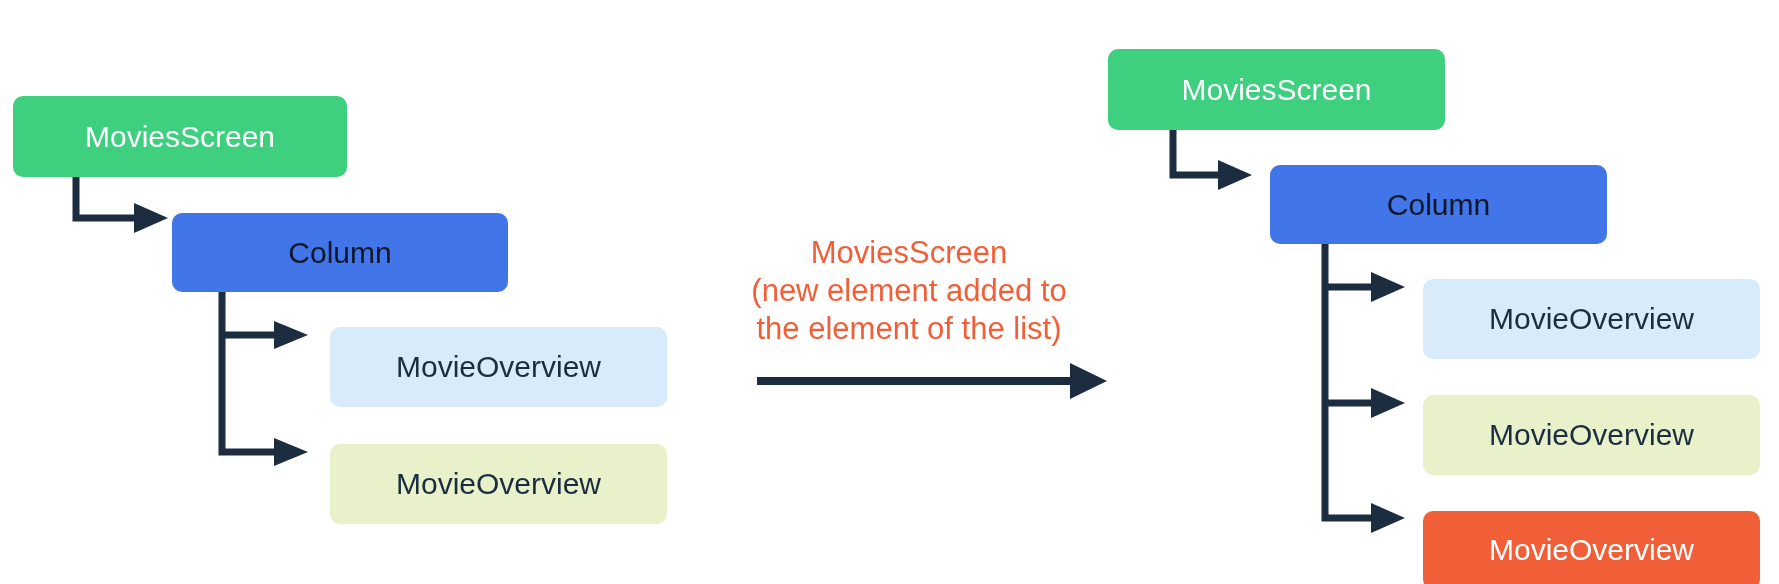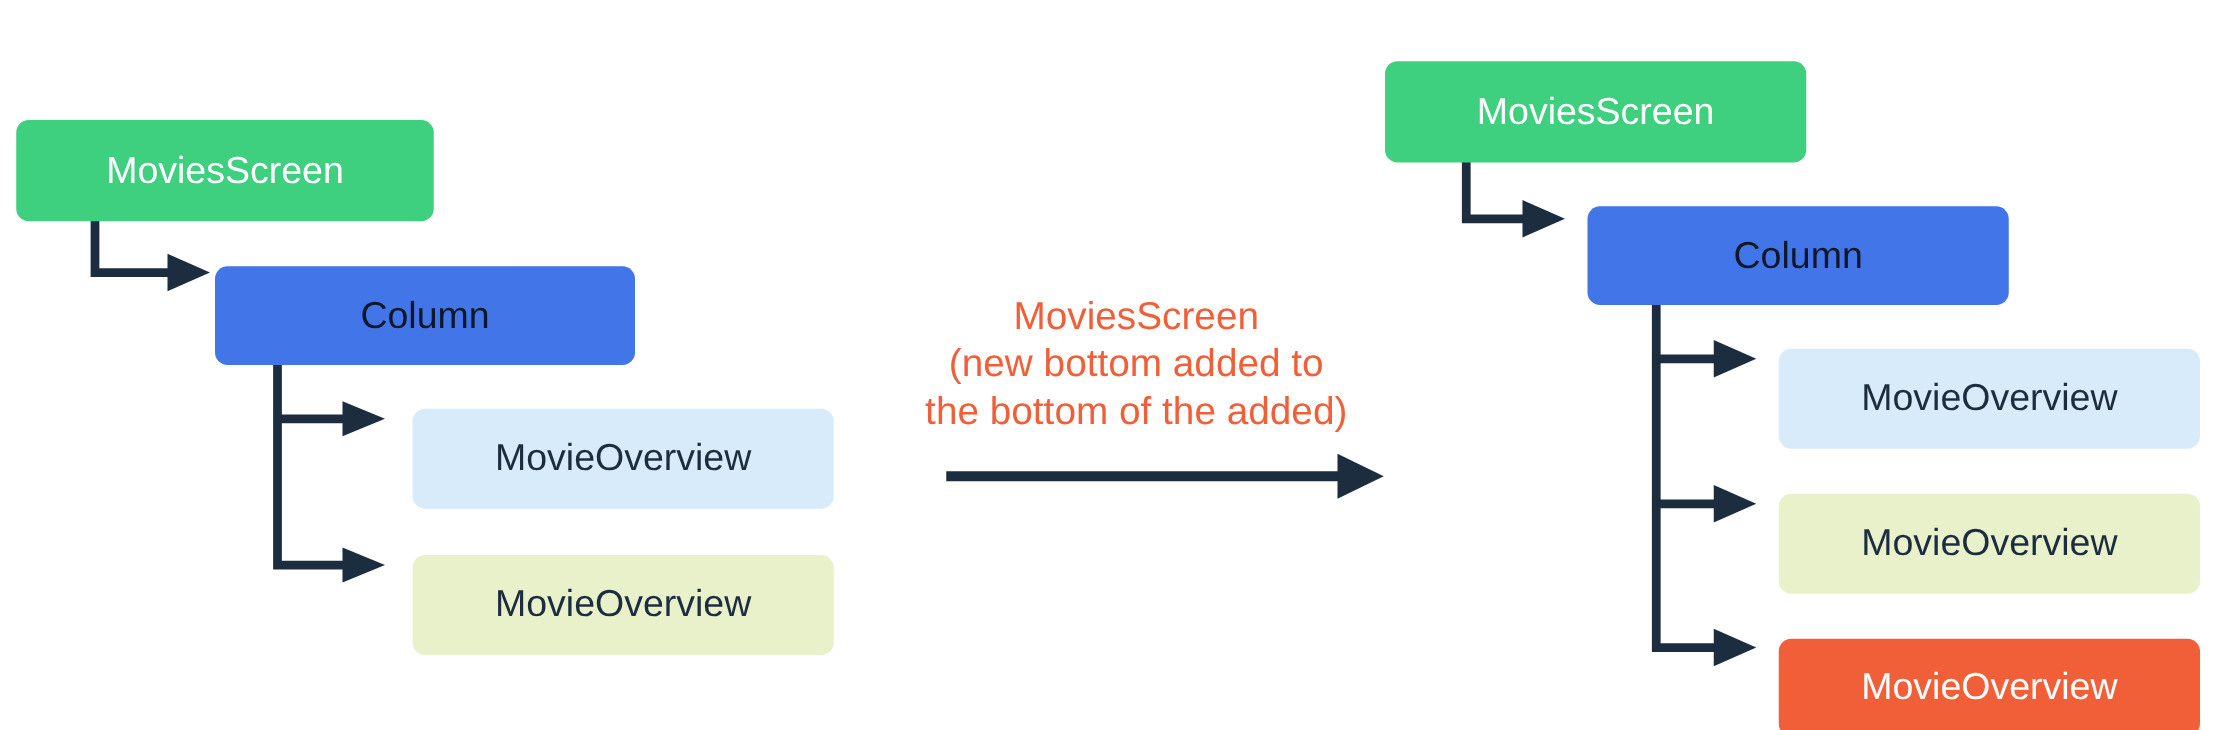--- a/index.html
+++ b/index.html
@@ -70,22 +70,22 @@
     <polygon points="1371,503 1405,518 1371,533"></polygon>
   </svg>
 
   <div class="node green left-root">MoviesScreen</div>
   <div class="node blue left-column">Column</div>
   <div class="node lightblue left-leaf1">MovieOverview</div>
   <div class="node lightyellow left-leaf2">MovieOverview</div>
 
   <div class="transition-label">
     <div>MoviesScreen</div>
-    <div>(new bottom added to</div>
-    <div>the bottom of the added)</div>
+    <div>(new element added to</div>
+    <div>the element of the list)</div>
   </div>
 
   <div class="node green right-root">MoviesScreen</div>
   <div class="node blue right-column">Column</div>
   <div class="node lightblue right-leaf1">MovieOverview</div>
   <div class="node lightyellow right-leaf2">MovieOverview</div>
   <div class="node orange right-leaf3">MovieOverview</div>
 
 </div>
 

